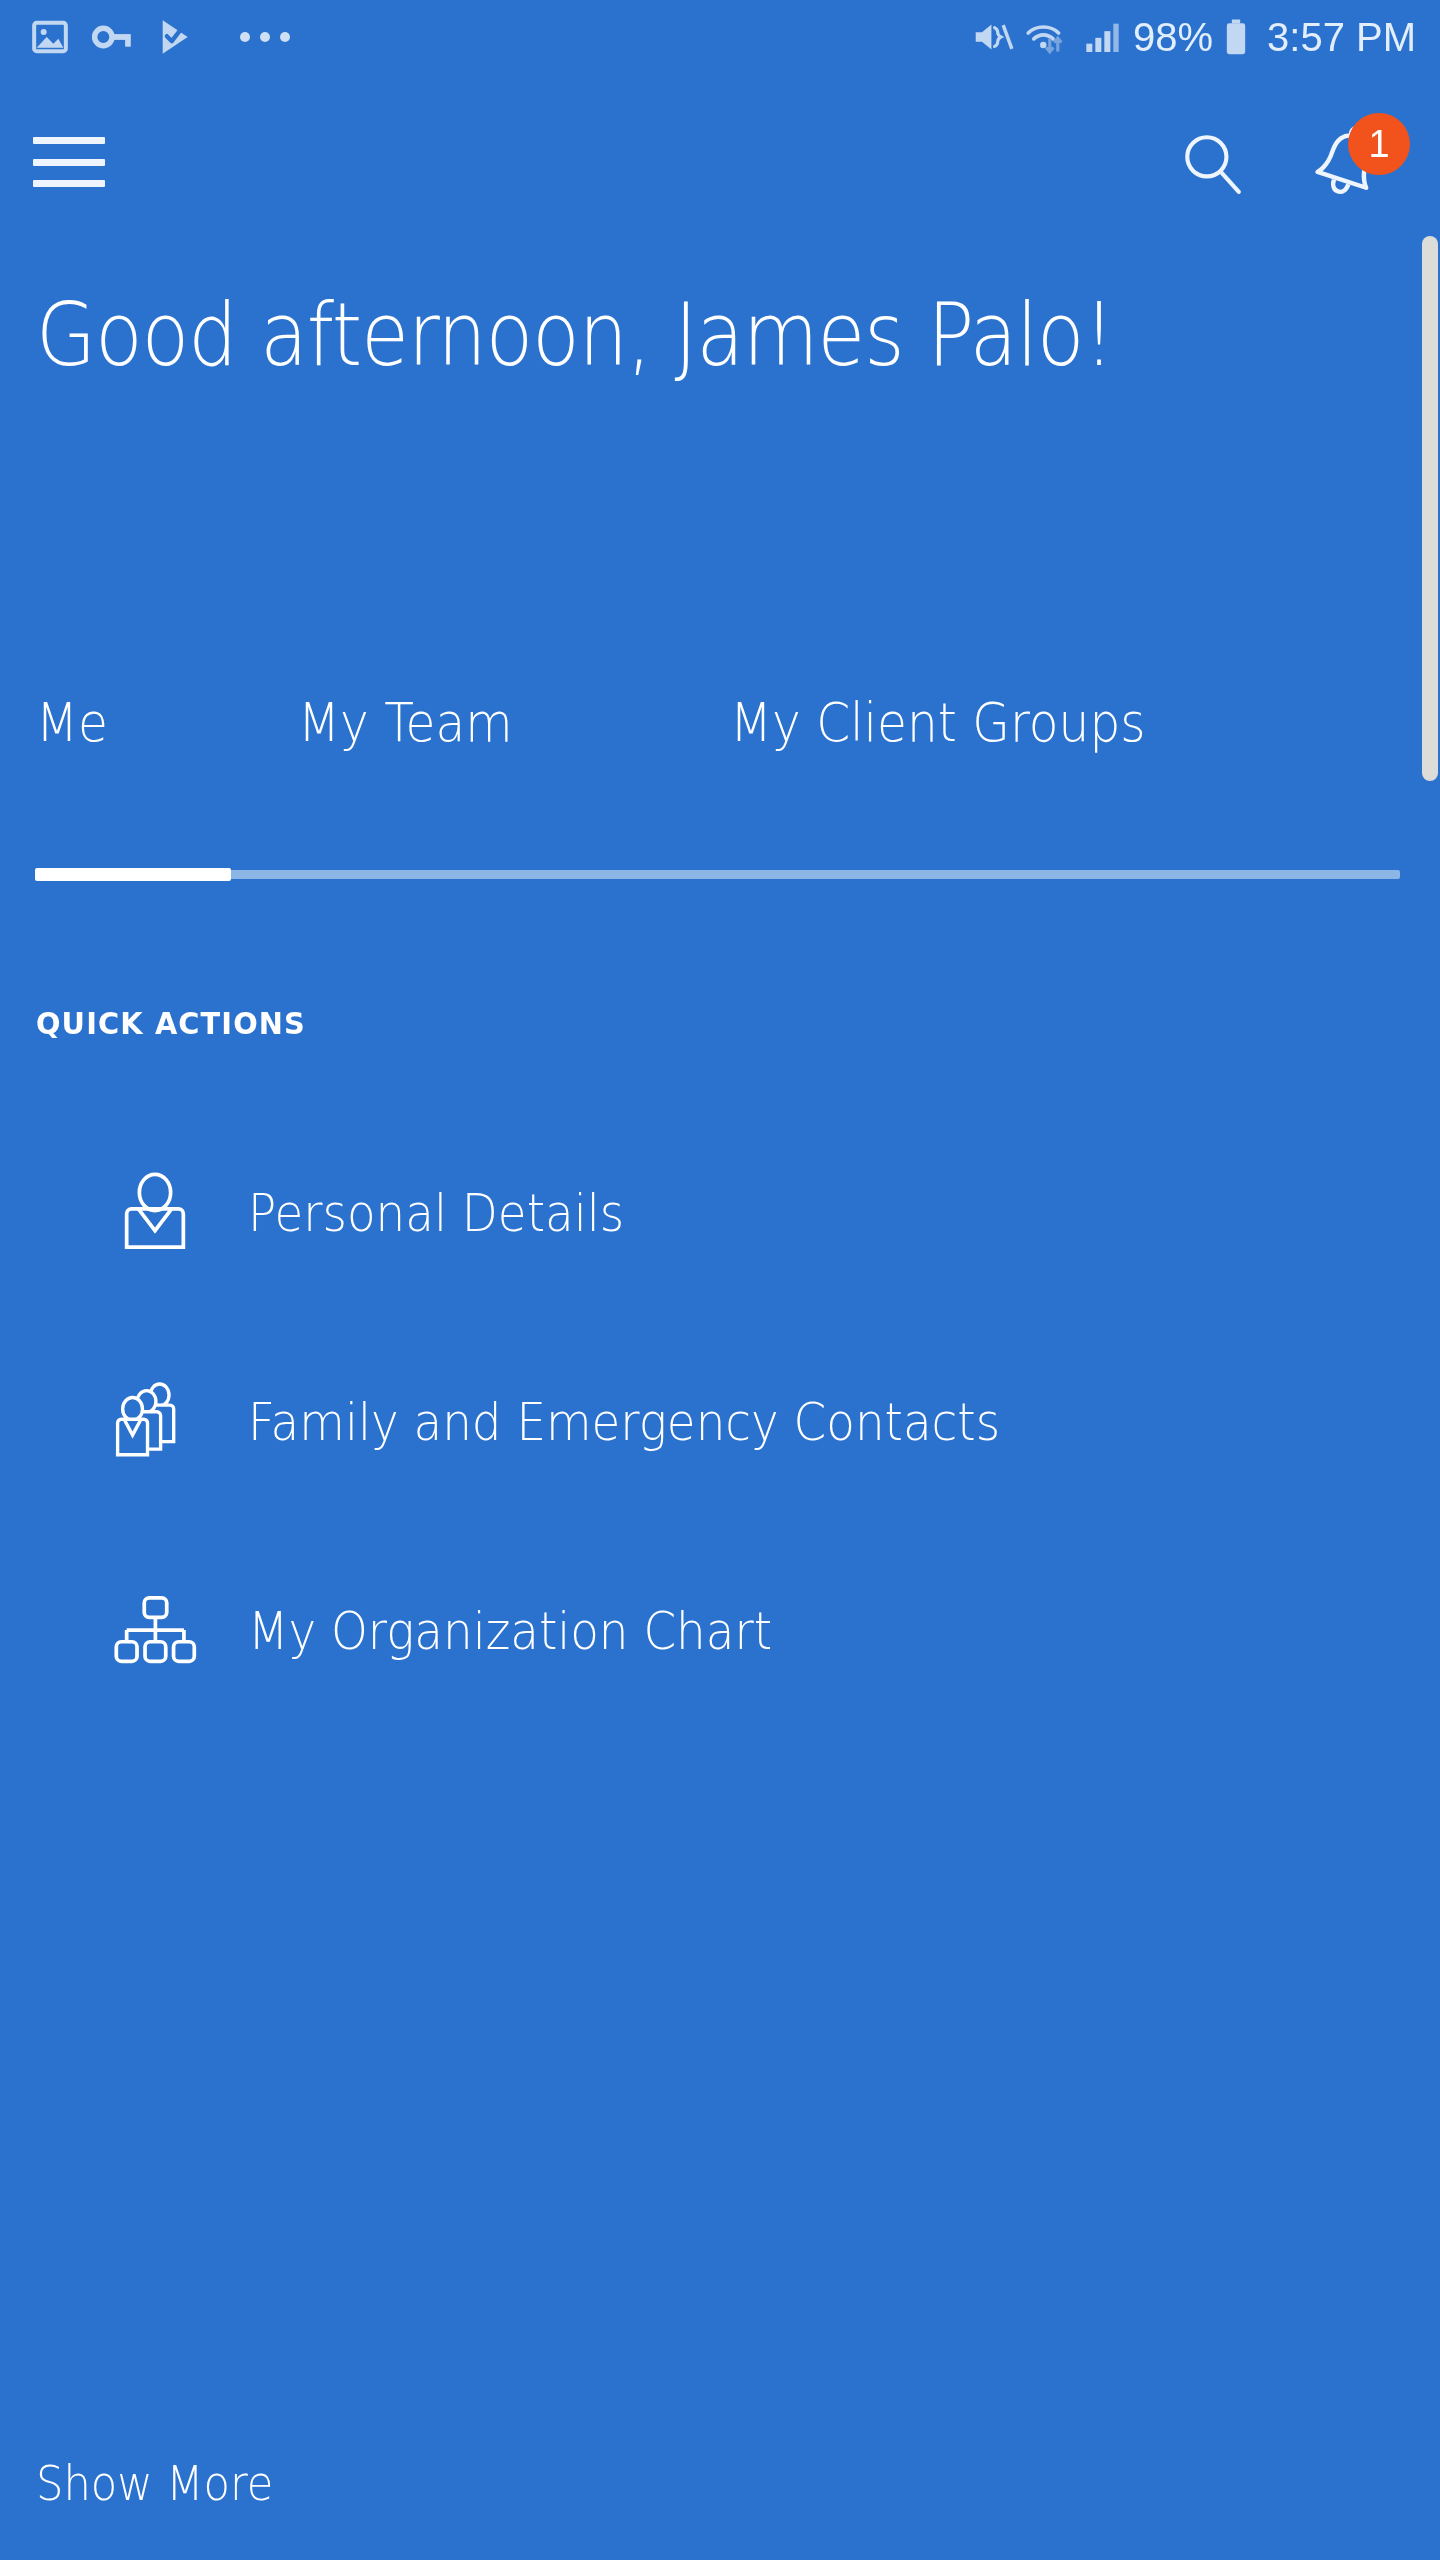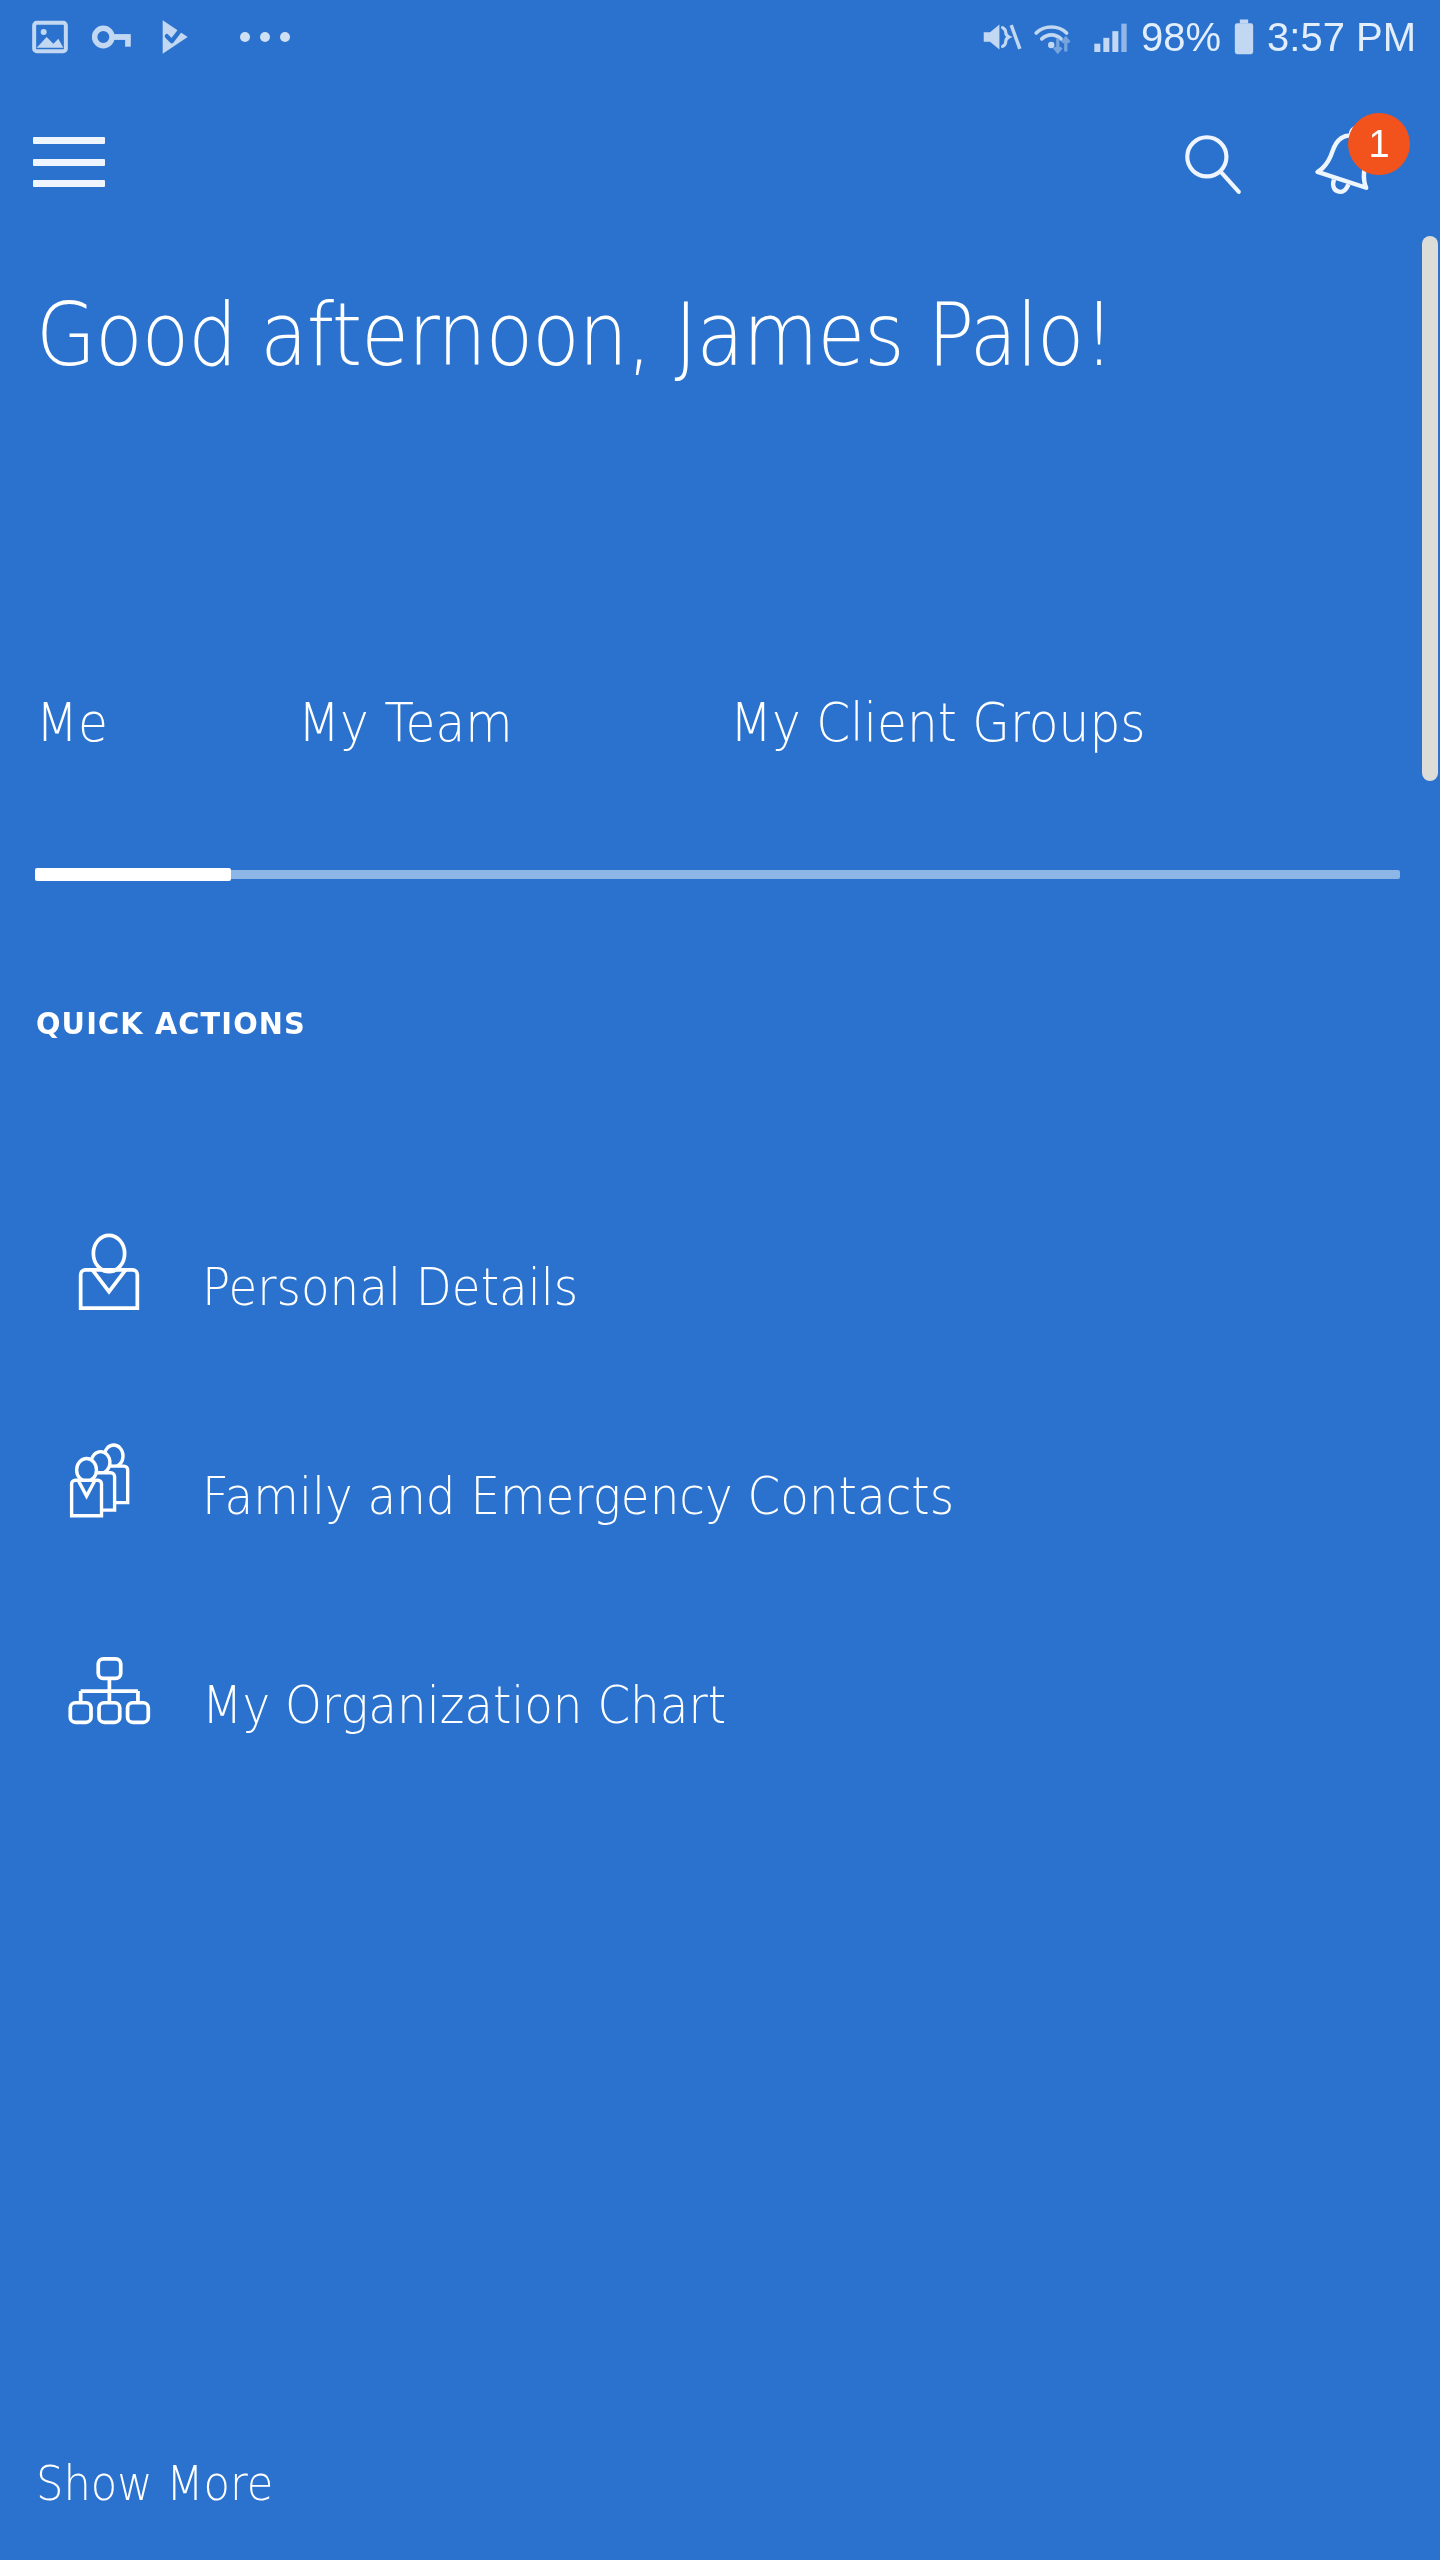--- a/index.html
+++ b/index.html
@@ -116,22 +116,23 @@
   }
 
   
   #qa-list {
     position:absolute; left:0; top:1108px;
     width:1440px;
   }
   .qa-row {
     position:relative;
     height:209px;
-    display:flex; align-items:flex-end;
+    display:flex; align-items:center;
     padding-left:66px;
+    margin-left:46px;
   }
   .qa-icon {
     width:86px; height:86px;
     flex:0 0 86px;
     display:flex; align-items:center; justify-content:center;
   }
   .qa-label {
     margin-left:50px;
     color:#ffffff;
     font-size:52px;
@@ -217,21 +218,21 @@
         <rect x="7.4" y="12.5" width="3.6" height="8.5" fill="#cfe0f5"></rect>
         <rect x="12.8" y="8.5" width="3.6" height="12.5" fill="#cfe0f5"></rect>
         <rect x="18.2" y="4" width="3.2" height="17" fill="#9dbfe9"></rect>
       </svg>
       <div class="sb-text">98%</div>
 
       <svg class="sb-ico" width="26" height="40" viewBox="0 0 14 24">
         <rect x="4.5" y="1.5" width="5" height="2.4" fill="#cfe0f5"></rect>
         <rect x="1.5" y="3.8" width="11" height="18.5" rx="1.4" fill="#cfe0f5"></rect>
       </svg>
-      <div class="sb-text" style="margin-left:0;">3:57 PM</div>
+      <div class="sb-text" style="margin-left:8px;">3:57 PM</div>
     </div>
   </div>
 
   <div id="app-bar">
     <div id="hamburger">
       <span></span>
       <span></span>
       <span></span>
     </div>
 

